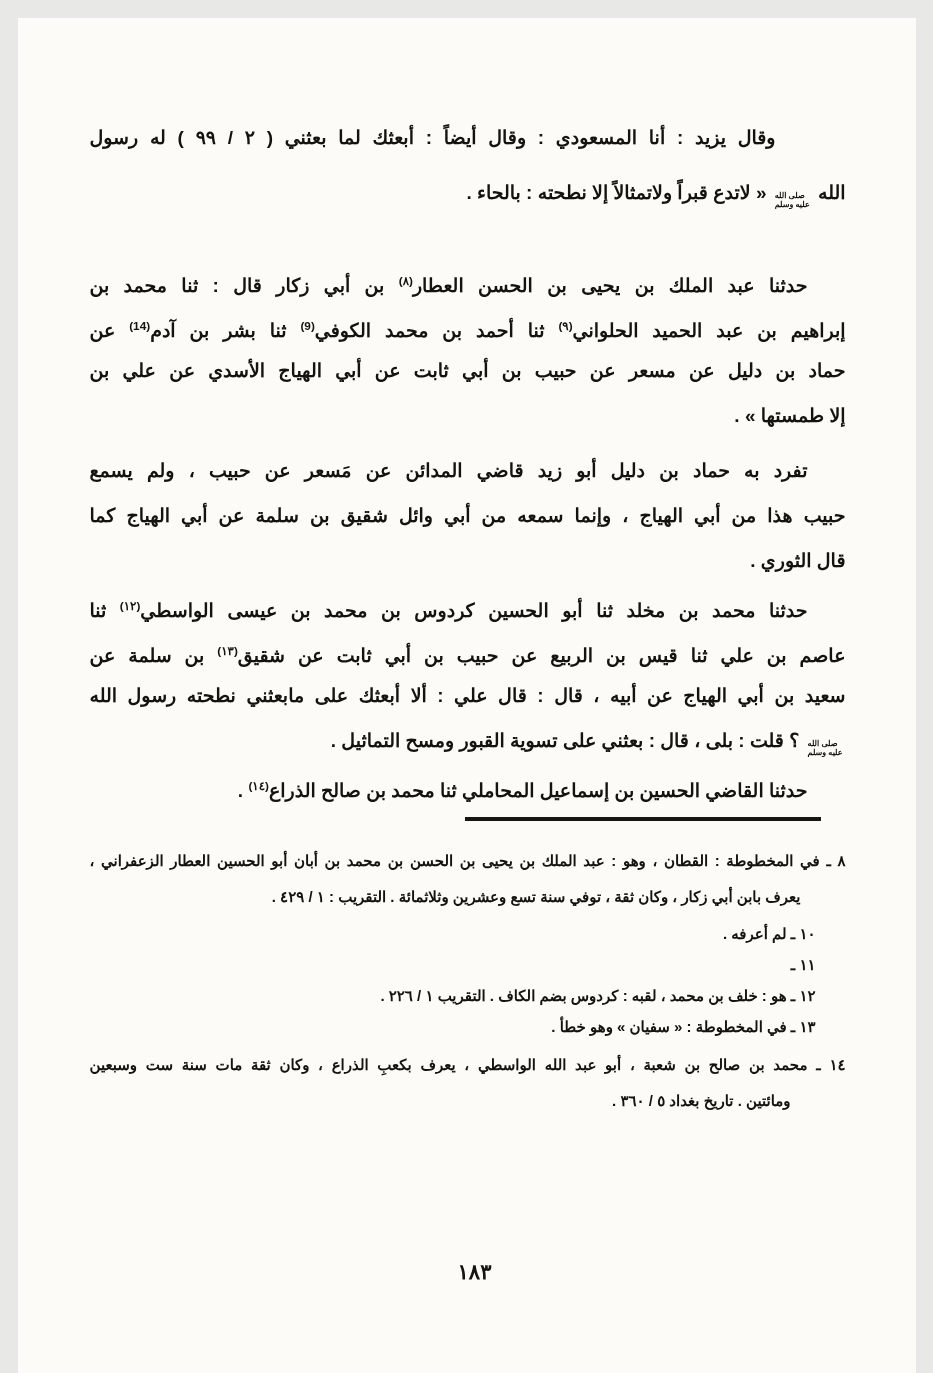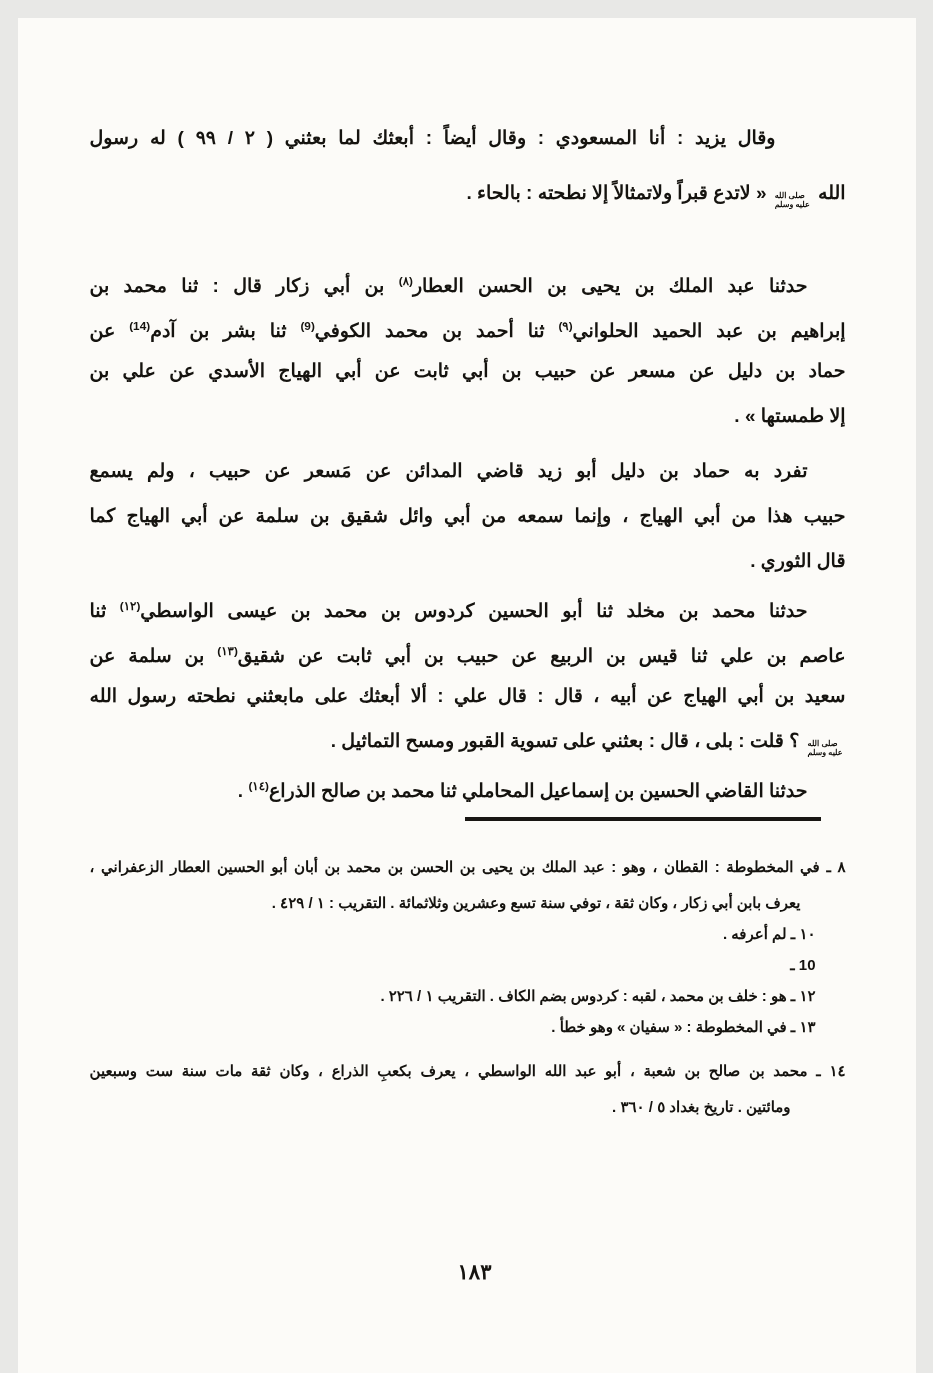--- a/index.html
+++ b/index.html
@@ -38,21 +38,21 @@
     text-align:left;vertical-align:-8px;margin:0 3px;
   }
   .fn-rule{
     height:3.5px;background:#181613;border:0;
     width:356px;margin:9px 25px 0 auto;
   }
   .footnotes{margin-top:22px;}
   .fn-line{
     display:block;
     font-size:15px;font-weight:700;
-    height:36px;line-height:48px;
+    height:36px;line-height:36px;
     white-space:nowrap;
   }
   .fn-sm{height:31px;line-height:31px;}
   .fn-j{white-space:normal;text-align:justify;text-align-last:justify;}
   .fn-end{}
   .ind30{padding-right:30px;}
   .ind40{padding-right:40px;}
   .ind45{padding-right:45px;}
   .ind55{padding-right:55px;}
   .mt8{margin-top:8px;}
@@ -104,21 +104,21 @@
 
     <div class="footnotes">
       <div>
         <span class="fn-line fn-j">٨ ـ في المخطوطة : القطان ، وهو : عبد الملك بن يحيى بن الحسن بن محمد بن أبان أبو الحسين العطار الزعفراني ،</span>
         <span class="fn-line fn-end ind45">يعرف بابن أبي زكار ، وكان ثقة ، توفي سنة تسع وعشرين وثلاثمائة . التقريب : ١ / ٤٢٩ .</span>
       </div>
       <div class="mt3">
         <span class="fn-line fn-sm fn-end ind30">١٠ ـ لم أعرفه .</span>
       </div>
       <div>
-        <span class="fn-line fn-sm fn-end ind30">10 ـ</span>
+        <span class="fn-line fn-sm fn-end ind30">١١ ـ</span>
       </div>
       <div>
         <span class="fn-line fn-sm fn-end ind30">١٢ ـ هو : خلف بن محمد ، لقبه : كردوس بضم الكاف . التقريب ١ / ٢٢٦ .</span>
       </div>
       <div>
         <span class="fn-line fn-sm fn-end ind30">١٣ ـ في المخطوطة : « سفيان » وهو خطأ .</span>
       </div>
       <div class="mt5">
         <span class="fn-line fn-j">١٤ ـ محمد بن صالح بن شعبة ، أبو عبد الله الواسطي ، يعرف بكعبِ الذراع ، وكان ثقة مات سنة ست وسبعين</span>
         <span class="fn-line fn-end ind55">ومائتين . تاريخ بغداد ٥ / ٣٦٠ .</span>

